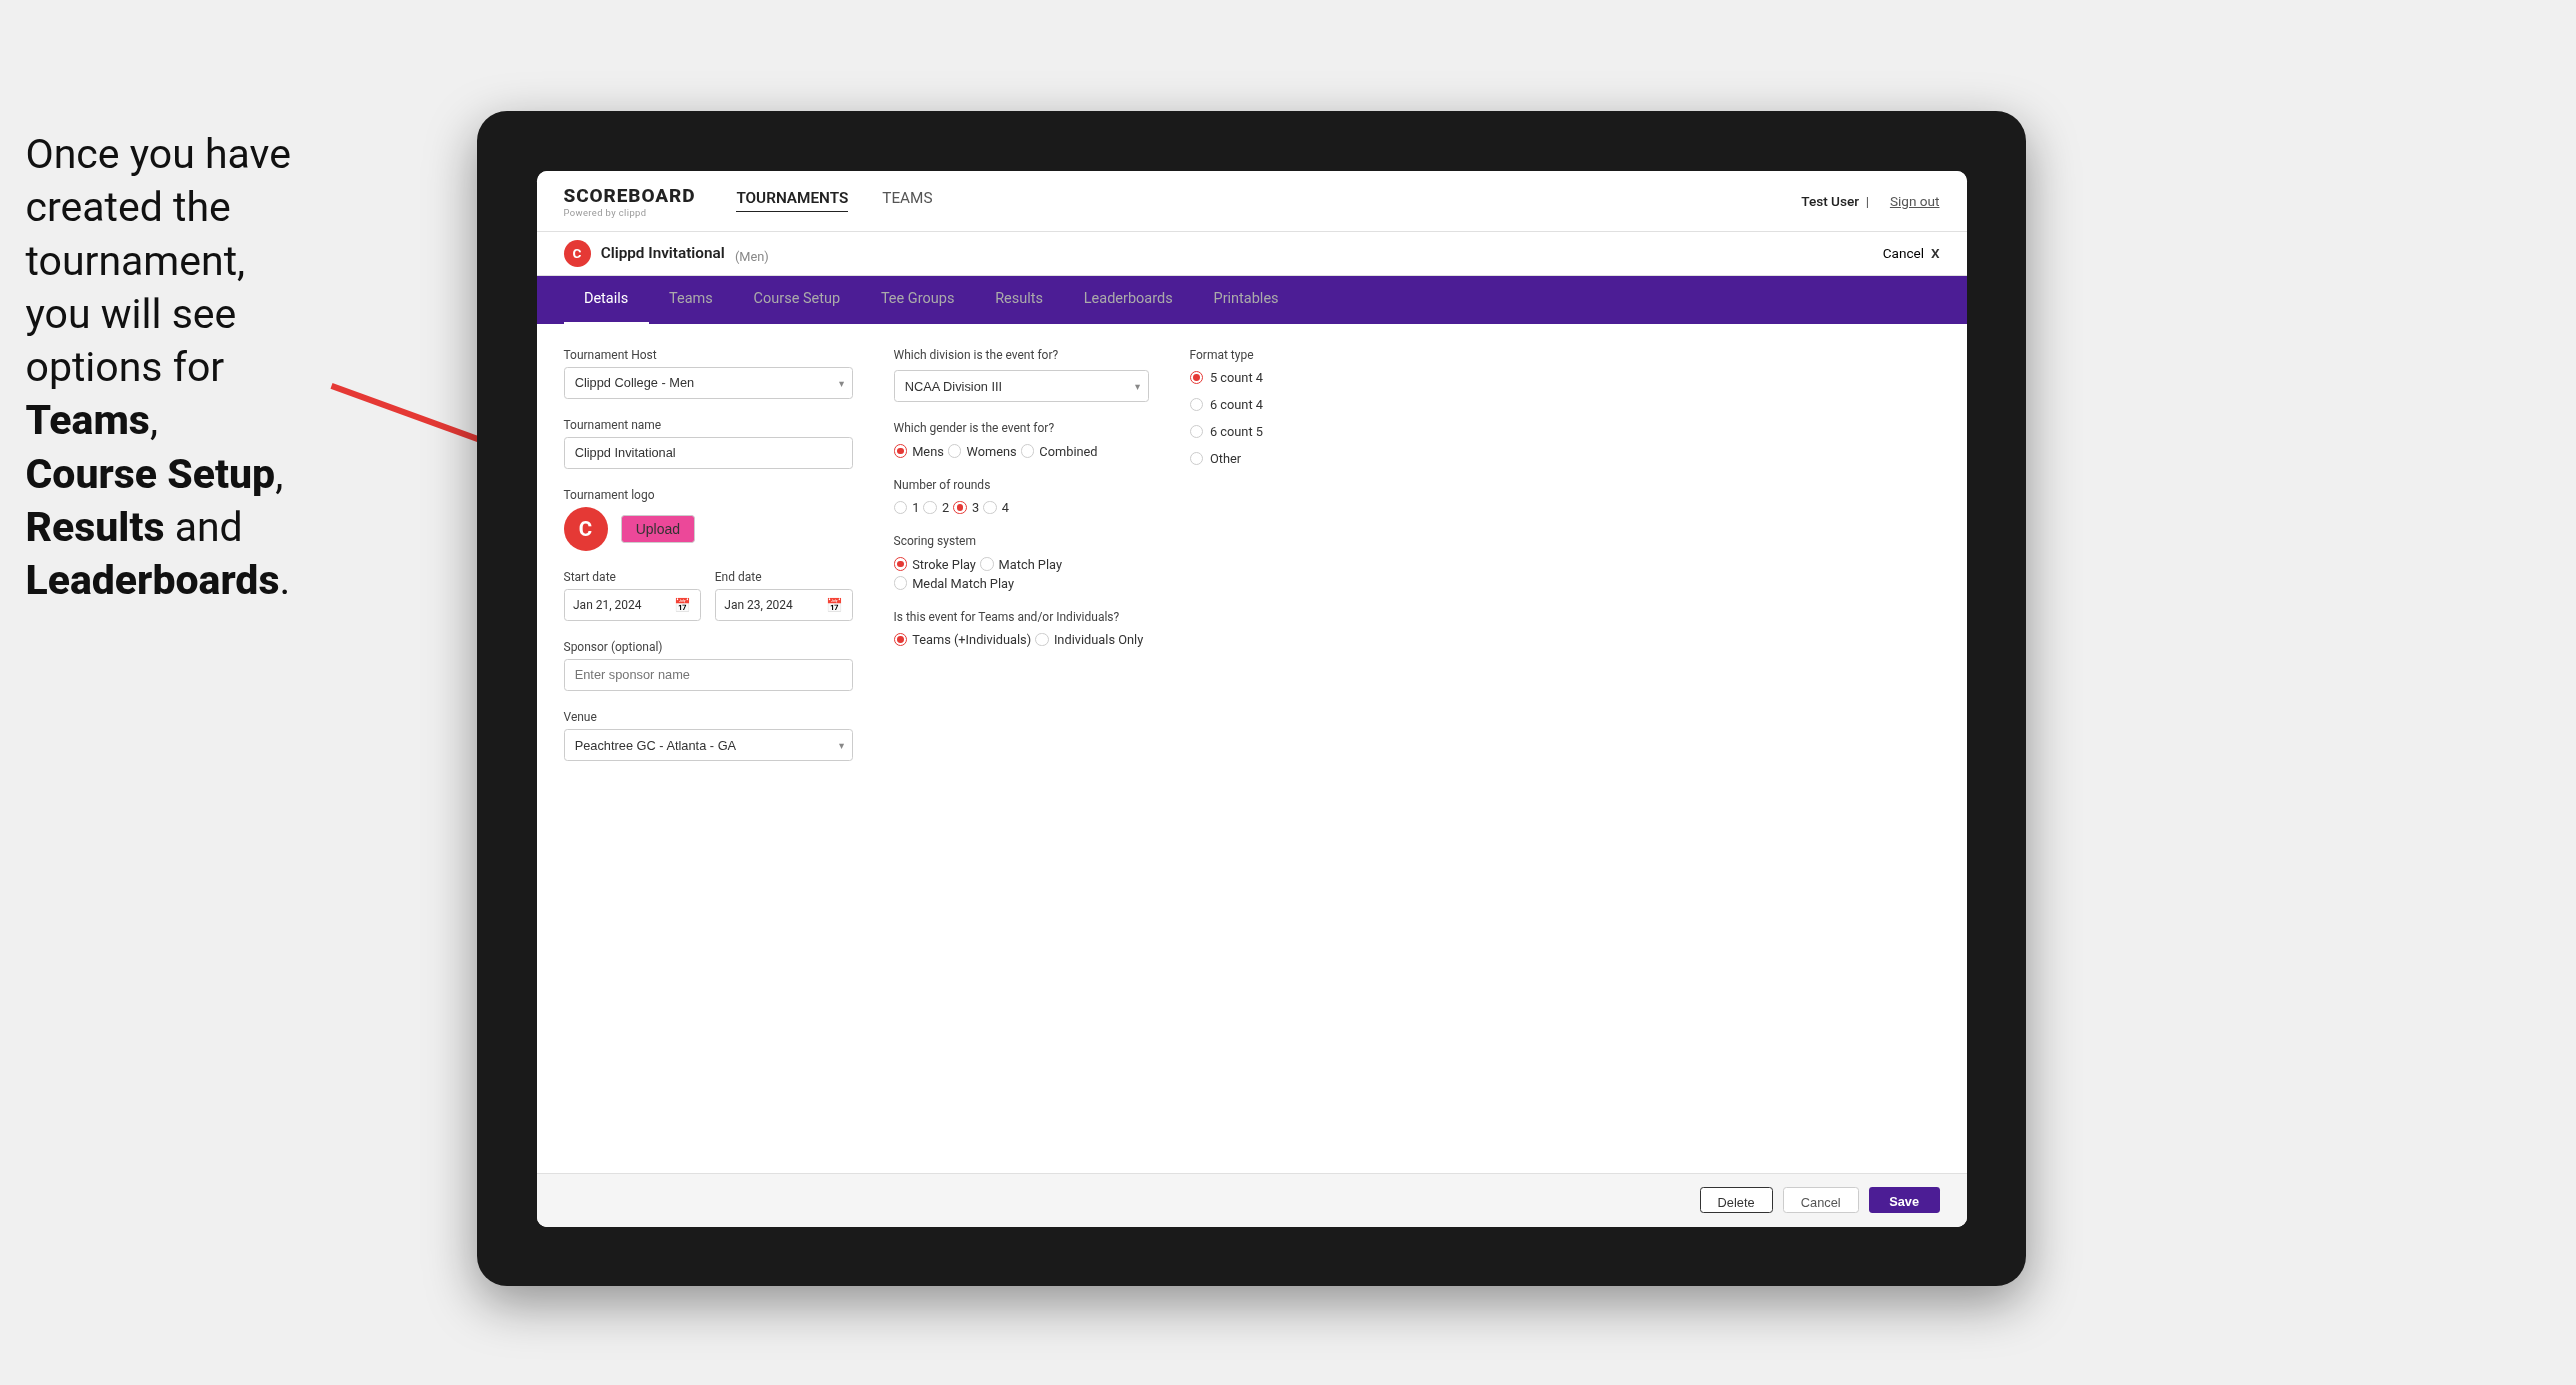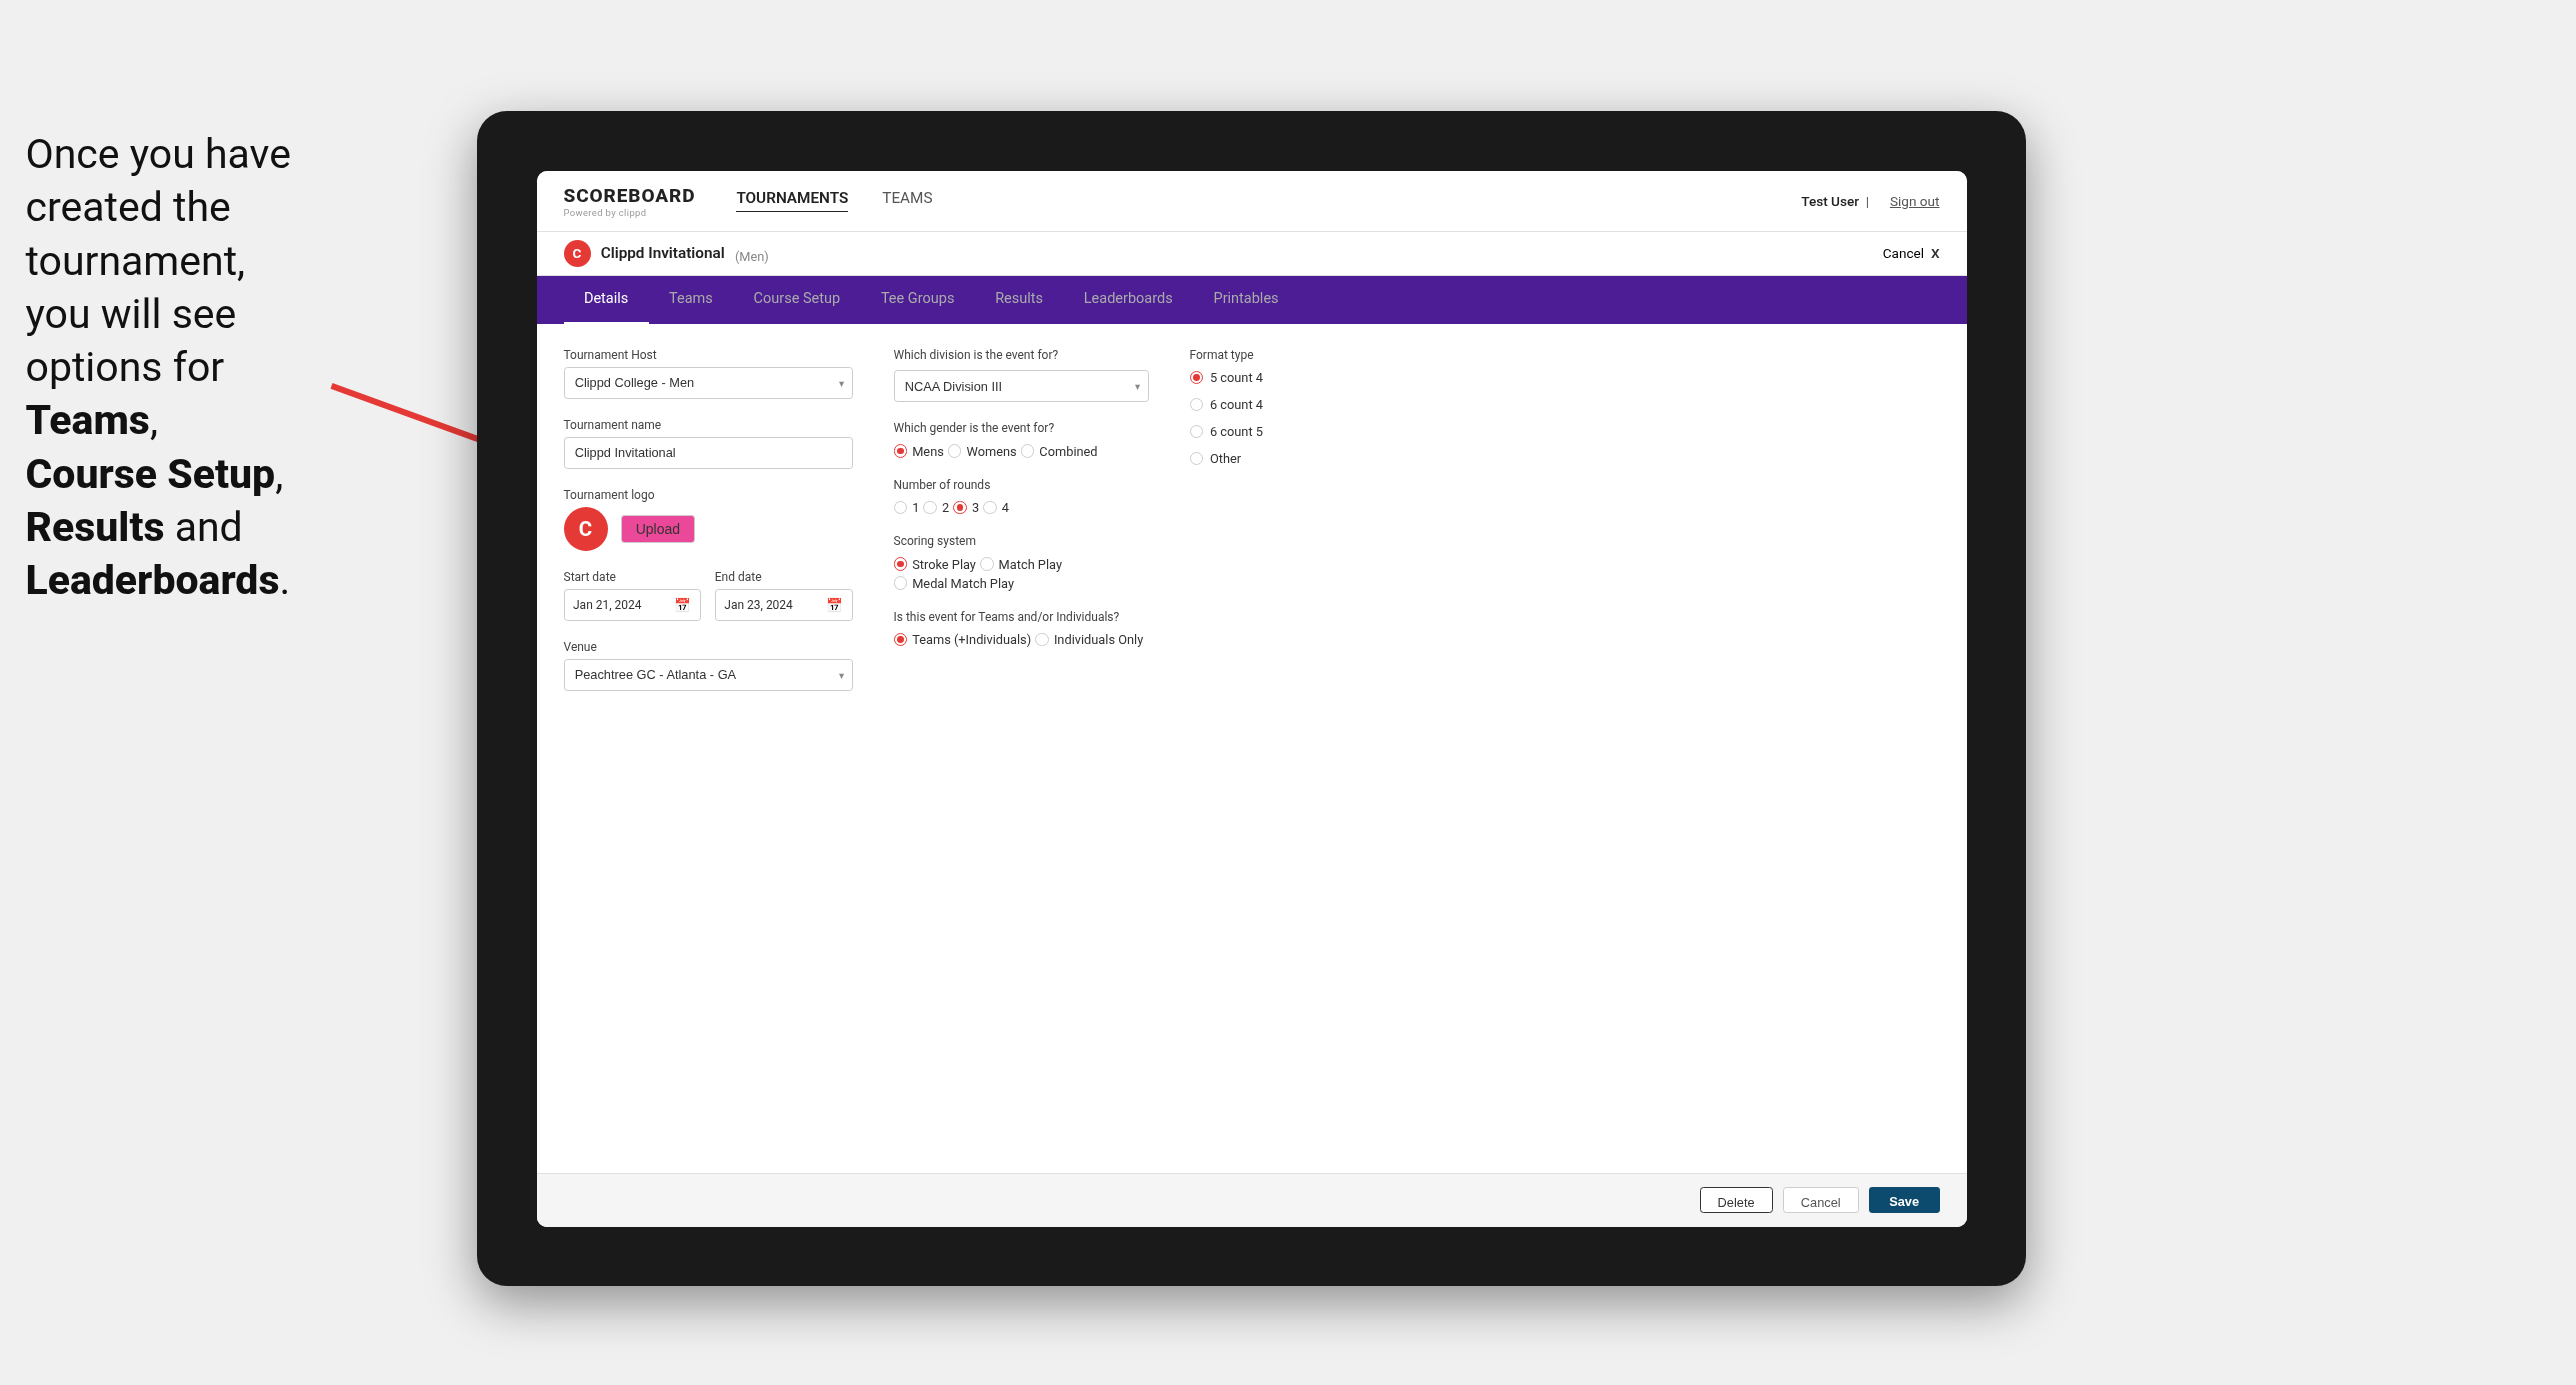--- a/index.html
+++ b/index.html
@@ -355,21 +355,21 @@
     .btn-cancel {
       background: #fff;
       border: 0.9px solid #ccc;
       border-radius: 3.4px;
       padding: 6.8px 17px;
       font-size: 12.8px;
       color: #555;
       cursor: pointer;
     }
     .btn-save {
-      background: #0c4a6e;
+      background: #4c1d95;
       border: none;
       border-radius: 3.4px;
       padding: 6.8px 20.4px;
       font-size: 12.8px;
       color: #fff;
       cursor: pointer;
       font-weight: 600;
     }
 
     
@@ -497,20 +497,24 @@
                 </div>
               </div>
               <div class="date-group">
                 <label class="form-label">End date</label>
                 <div class="date-input">
                   <span>Jan 23, 2024</span>
                   <span class="cal-icon">📅</span>
                 </div>
               </div>
             </div>
+          </div>
+          <div class="form-group">
+            <label class="form-label">Sponsor (optional)</label>
+            <input type="text" class="form-input" style="display: block;" placeholder="Enter sponsor name">
           </div>
           <div class="form-group">
             <label class="form-label">Venue</label>
             <div class="select-wrapper">
               <select>
                 <option>Peachtree GC - Atlanta - GA</option>
               </select>
               <span class="select-arrow">▾</span>
             </div>
           </div>

